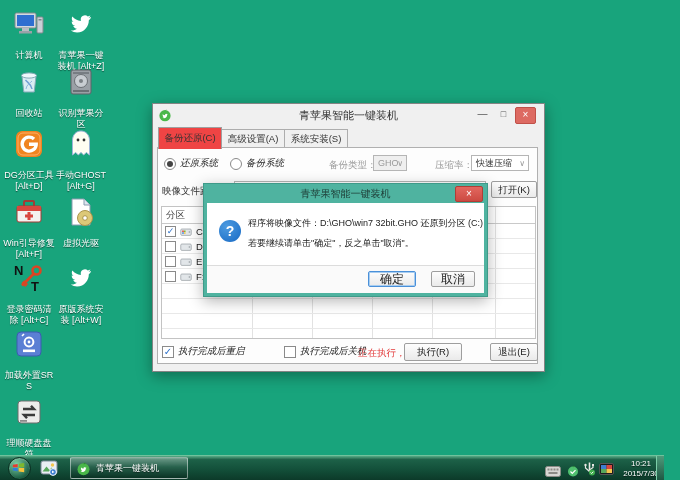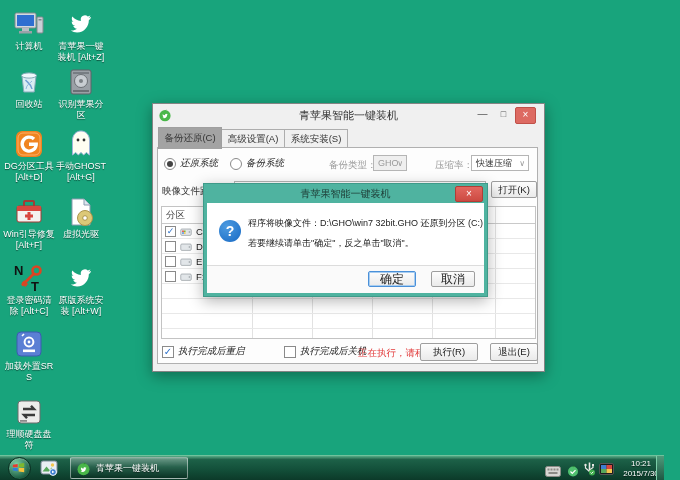--- a/index.html
+++ b/index.html
@@ -3,42 +3,42 @@
 <meta charset="utf-8">
 <style>
   html,body{margin:0;padding:0;}
   body{width:680px;height:480px;overflow:hidden;position:relative;
        font-family:"Liberation Sans","DejaVu Sans",sans-serif;
        background:#18a47c;-webkit-font-smoothing:antialiased;}
   
   .dicon{position:absolute;width:52px;text-align:center;cursor:pointer;}
   .dicon-img{width:32px;height:32px;margin:0 auto;}
   .dicon-img svg{width:32px;height:32px;display:block;}
-  .dicon-label{font-size:9px;line-height:1.2;color:#fff;margin-top:1px;
+  .dicon-label{font-size:9px;line-height:1.2;color:#fff;margin-top:10px;
                text-shadow:0 1px 1px rgba(0,0,0,.55);word-break:break-all;}
   
   .window{position:absolute;left:152px;top:103px;width:391px;height:267px;
           background:#f0f0f0;border:1px solid #848484;
           box-shadow:0 4px 14px rgba(0,0,0,.35);font-size:10px;color:#222;}
   .titlebar{position:absolute;left:0;top:0;right:0;height:22px;}
   .win-icon{position:absolute;left:5px;top:4px;width:14px;height:14px;}
   .win-icon svg{width:14px;height:14px;display:block;}
   .title-text{position:absolute;left:0;right:0;top:0;height:22px;line-height:22px;
               text-align:center;font-size:11px;color:#333;}
   .win-btn{position:absolute;top:3px;width:19px;height:15px;line-height:14px;text-align:center;
            font-size:10px;color:#555;cursor:pointer;}
   .win-btn.min{right:52px;}
   .win-btn.max{right:31px;font-size:9px;}
   .win-btn.close{right:8px;background:#dd6a62;color:#fff;border-radius:2px;
                  border:1px solid #c05048;line-height:13px;}
   
   .tabs{position:absolute;left:5px;top:23px;height:21px;}
   .tab{position:absolute;top:2px;height:18px;line-height:18px;width:62px;text-align:center;
        background:#f0f0f0;border:1px solid #adadad;border-bottom:none;font-size:9.5px;color:#333;cursor:pointer;}
-  .tab.active{top:0;height:21px;line-height:20px;background:#a3a3a3;border-color:#9f9f9f;z-index:3;}
+  .tab.active{top:0;height:21px;line-height:20px;background:#ef4444;border-color:#9f9f9f;z-index:3;}
   .panel{position:absolute;left:4px;top:43px;width:381px;height:217px;
          background:#fdfdfd;border:1px solid #b0b0b0;box-sizing:border-box;z-index:2;}
   
   .radio{position:absolute;top:9px;height:13px;display:flex;align-items:center;cursor:pointer;}
   .radio-dot{width:10px;height:10px;border:1px solid #8a8a8a;border-radius:50%;background:#fff;
              margin-right:4px;position:relative;}
   .radio.sel .radio-dot:after{content:"";position:absolute;left:2px;top:2px;width:6px;height:6px;
              border-radius:50%;background:#444;}
   .sel-label{position:absolute;top:11px;font-size:9.5px;color:#9a9a9a;}
   .select{position:absolute;top:7px;height:16px;border:1px solid #b5b5b5;background:#fff;
@@ -64,21 +64,21 @@
           text-align:center;color:#2a6fc9;margin-right:3px;}
   .pdrive{width:14px;height:12px;margin-right:3px;}
   .pdrive svg{width:14px;height:12px;display:block;}
   .pname{font-size:9.5px;color:#222;}
   
   .chk{position:absolute;top:197px;height:13px;display:flex;align-items:center;cursor:pointer;}
   .chk-box{width:10px;height:10px;border:1px solid #8a8a8a;background:#fff;font-size:10px;line-height:10px;
            text-align:center;color:#2a6fc9;margin-right:4px;}
   .chk-label{font-size:9.5px;color:#222;font-style:italic;}
   .status{position:absolute;left:200px;top:199px;font-size:9.5px;color:#e23b3b;white-space:nowrap;}
-  .run-btn{position:absolute;left:262px;top:195px;width:58px;height:18px;line-height:16px;}
+  .run-btn{position:absolute;left:246px;top:195px;width:58px;height:18px;line-height:16px;}
   .exit-btn{position:absolute;left:332px;top:195px;width:48px;height:18px;line-height:16px;}
   
   .dialog{position:absolute;left:203px;top:183px;width:285px;height:114px;z-index:10;
           background:#4fb3a0;border:1px solid #3f9a89;box-shadow:0 4px 14px rgba(0,0,0,.3);
           box-sizing:border-box;}
   .dlg-title{position:absolute;left:0;top:0;right:0;height:19px;line-height:19px;text-align:center;
              font-size:10px;color:#1e3c36;}
   .dlg-x{position:absolute;right:4px;top:2px;width:26px;height:14px;line-height:13px;text-align:center;
          background:linear-gradient(#e2675f,#cc4a42);border:1px solid #b03d36;border-radius:2px;
          color:#fff;font-size:10px;cursor:pointer;}

